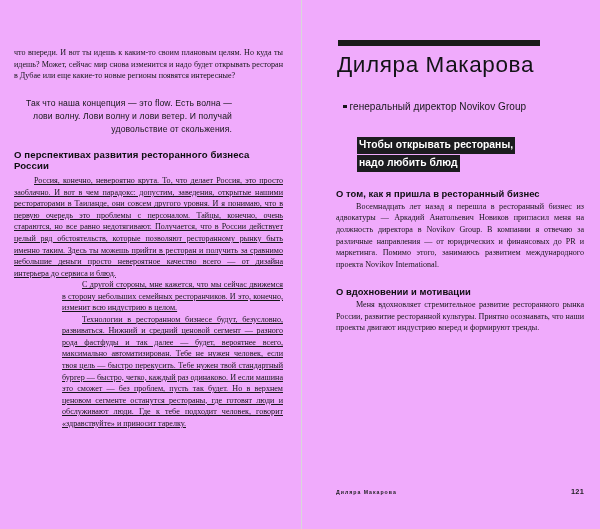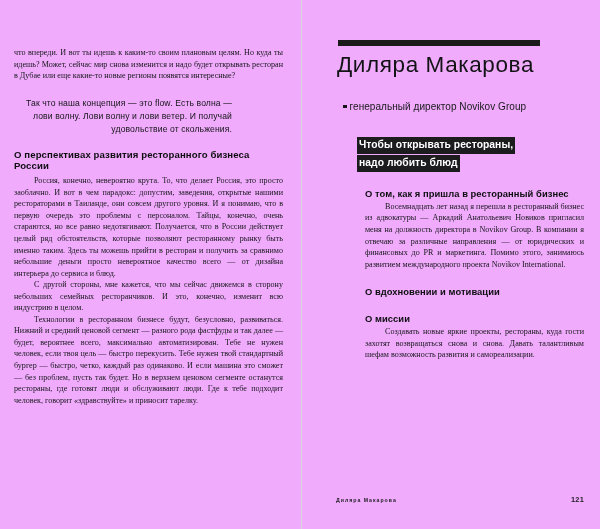--- a/index.html
+++ b/index.html
@@ -53,20 +53,21 @@
     font-size: 8.1px;
     line-height: 11.55px;
     text-align: justify;
     text-justify: inter-word;
     margin: 0;
     color: #16161a;
     hyphens: manual;
   }
   .body-text + .body-text {
     text-indent: 20px;
+    margin-left: 48px;
   }
   .body-text.indent {
     text-indent: 20px;
   }
 
   .pull-quote {
     font-family: "Liberation Sans", sans-serif;
     font-size: 8.6px;
     line-height: 13.2px;
     letter-spacing: 0.12px;
@@ -80,21 +81,21 @@
     font-family: "Liberation Sans", sans-serif;
     font-weight: bold;
     font-size: 9.6px;
     line-height: 11px;
     letter-spacing: 0.1px;
     color: #0e0e11;
     margin: 13px 0 4px 0;
   }
 
   .para-block { margin-top: 0; }
-  .para-block p { margin: 0; }
+  .para-block p { margin: 0; text-decoration: underline; }
 
   
   .author-rule {
     width: 202px;
     height: 6px;
     background: #1a1a1a;
     margin: 0 0 6px 2px;
   }
   .author-name {
     font-family: "Liberation Sans", sans-serif;
@@ -147,27 +148,27 @@
   .r-section-head {
     font-family: "Liberation Sans", sans-serif;
     font-weight: bold;
     font-size: 9.4px;
     line-height: 11px;
     letter-spacing: 0.05px;
     color: #0e0e11;
     margin: 0 0 2px 0;
   }
   .r-block { margin-top: 0; }
-  .r-block.gap { margin-top: 16px; margin-left: 29px; }
+  .r-block.gap { margin-top: 16px; }
 
   .footer {
     position: absolute;
     left: 35px;
     right: 16px;
-    bottom: 25px;
+    bottom: 33px;
     display: flex;
     align-items: baseline;
     justify-content: space-between;
   }
   .footer-author {
     font-family: "Liberation Sans", sans-serif;
     font-weight: bold;
     font-size: 5.2px;
     letter-spacing: 1.0px;
     color: #1d1d20;
@@ -219,26 +220,23 @@
       <span class="hl-line">надо любить блюд</span>
     </div>
 
     <div class="r-block gap">
       <h3 class="r-section-head">О том, как я пришла в ресторанный бизнес</h3>
       <p class="body-text indent">Восемнадцать лет назад я перешла в ресторанный бизнес из адвокатуры — Аркадий Анатольевич Новиков пригласил меня на должность директора в Novikov Group. В компании я отвечаю за различные направления — от юридических и финансовых до PR и маркетинга. Помимо этого, занимаюсь развитием международного проекта Novikov International.</p>
     </div>
 
     <div class="r-block gap">
       <h3 class="r-section-head">О вдохновении и мотивации</h3>
-    </div>
-
-    <div class="r-block gap">
-      <h3 class="r-section-head">О миссии</h3>
-      <p class="body-text indent">Создавать новые яркие проекты, рестораны, куда гости захотят возвращаться снова и снова. Давать талантливым шефам возможность развития и самореализации.</p>
-    </div>
+      <p class="body-text indent">Меня вдохновляет стремительное развитие ресторанного рынка России, развитие ресторанной культуры. Приятно осознавать, что наши проекты двигают индустрию вперед и формируют тренды.</p>
+    </div>
+
 
     <div class="footer">
       <span class="footer-author">Диляра Макарова</span>
       <span class="footer-page">121</span>
     </div>
 
   </div>
 
 </div>
 

